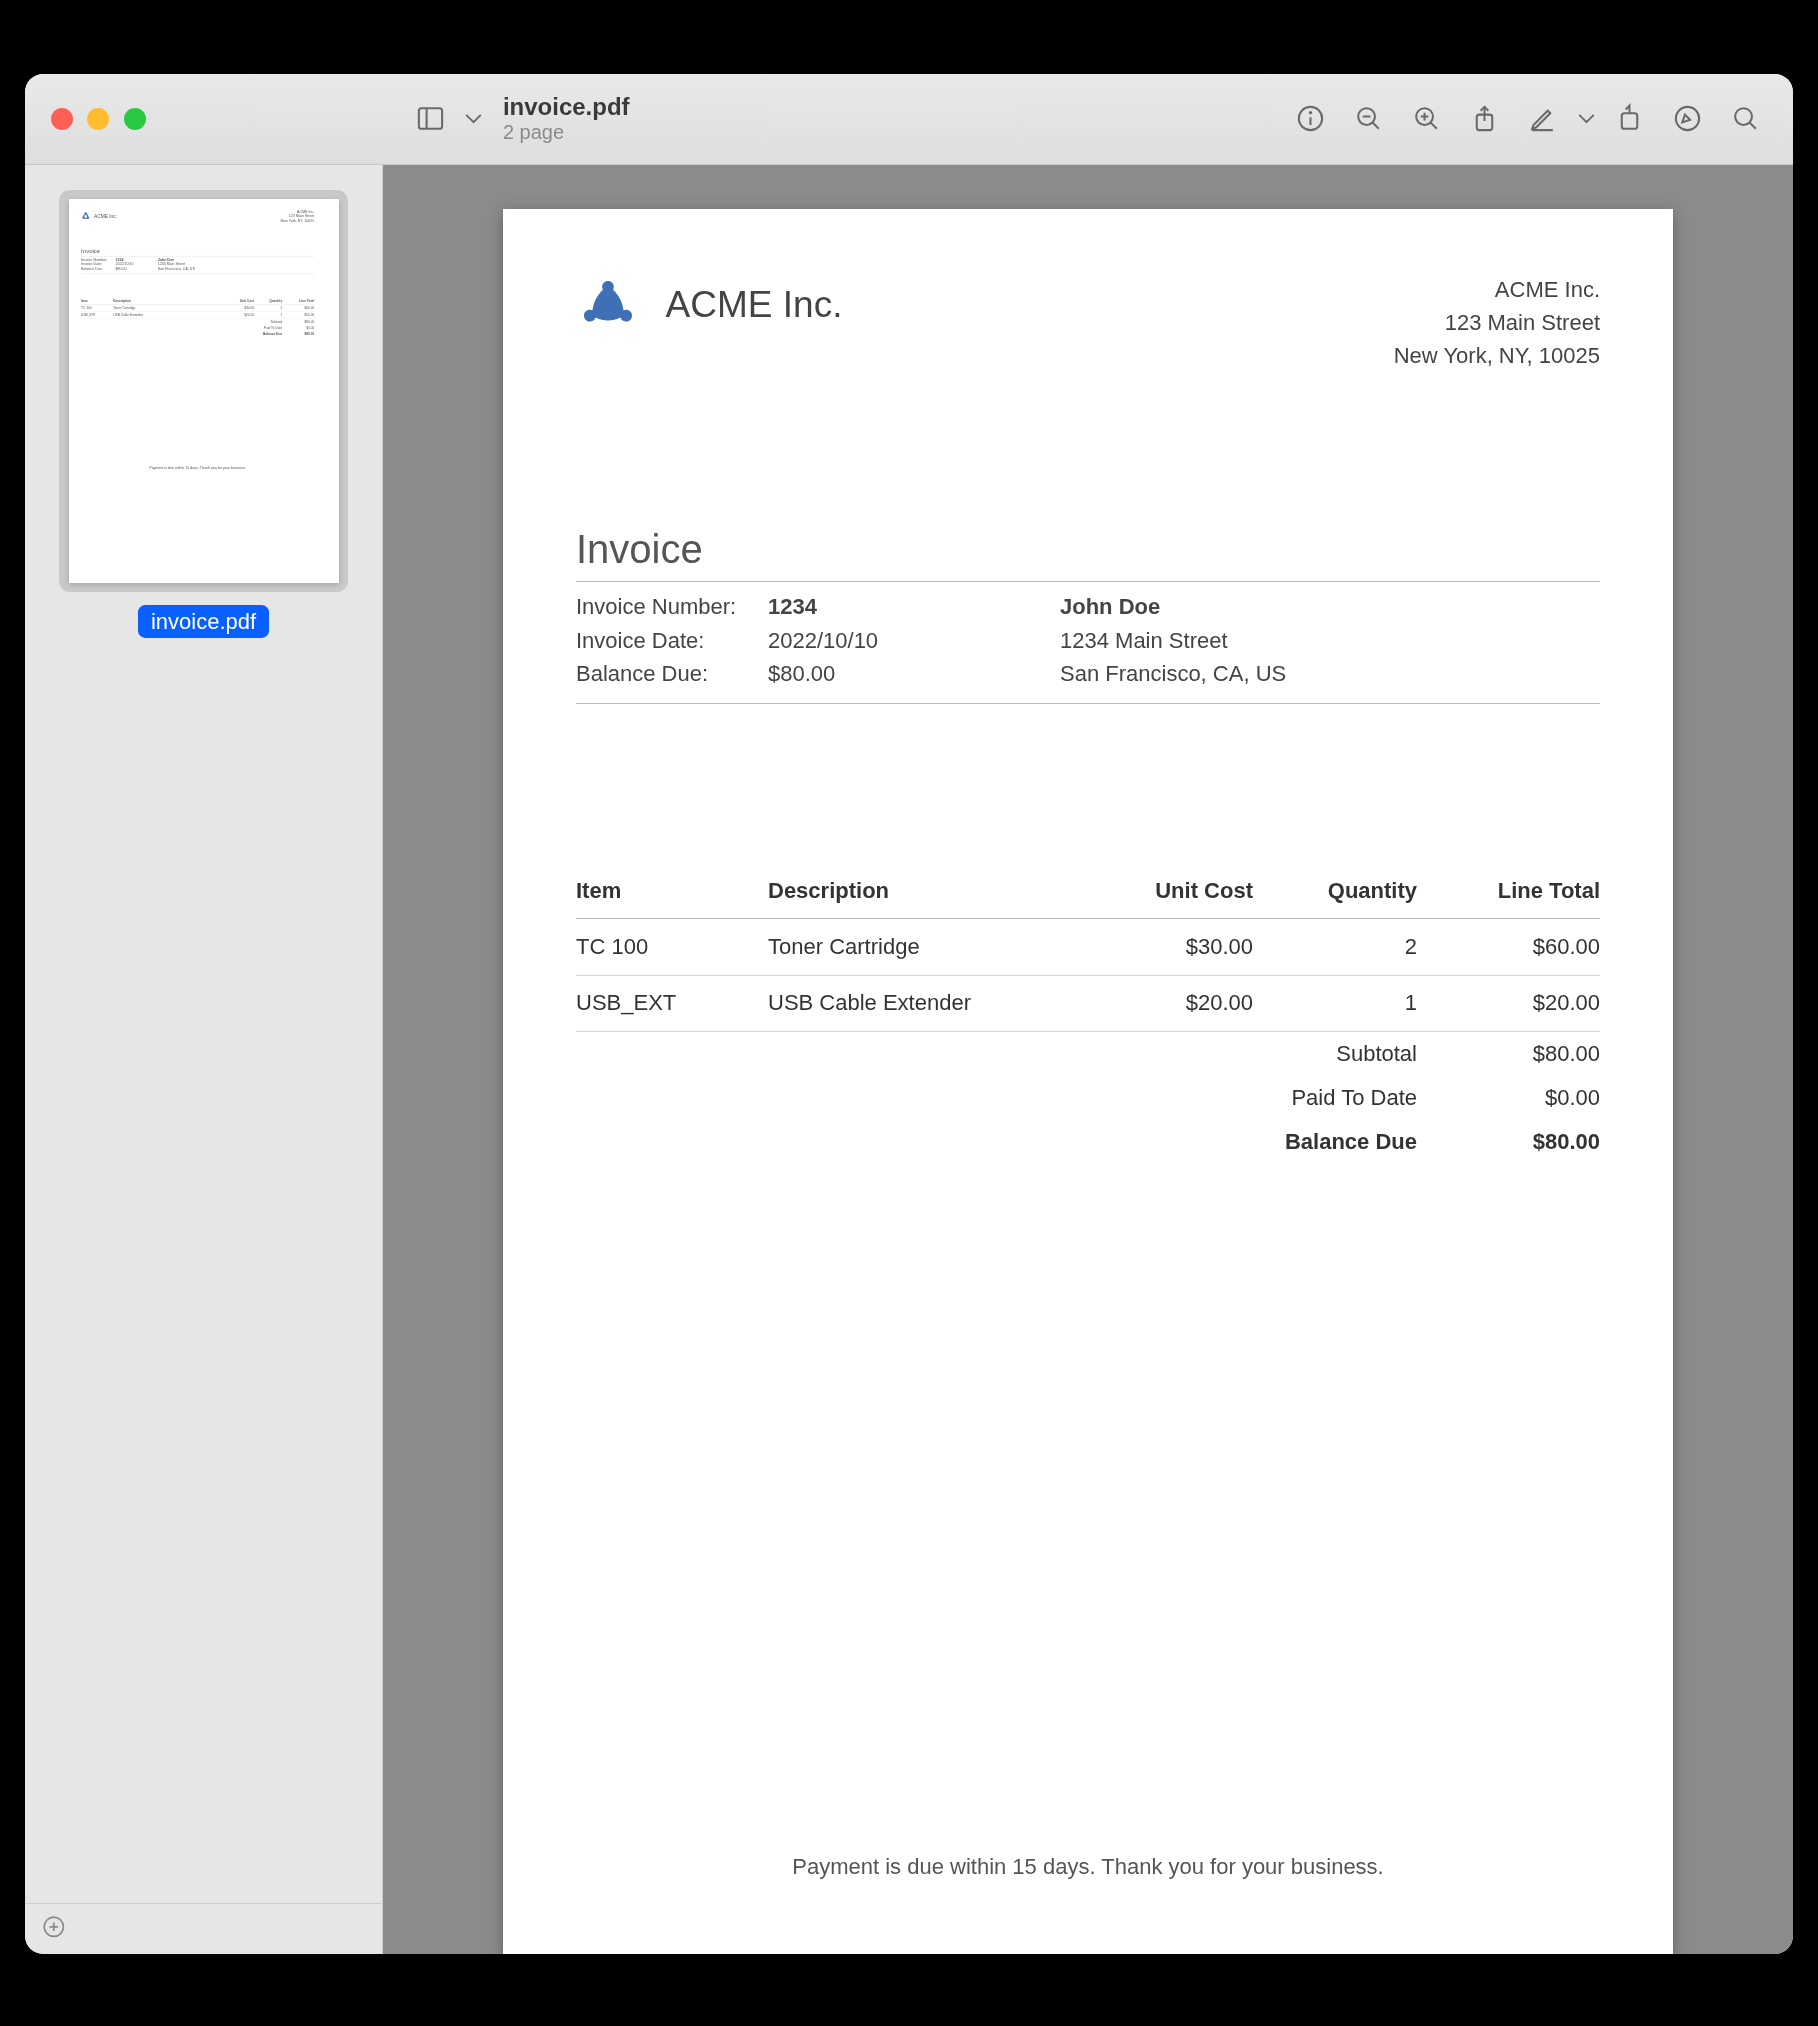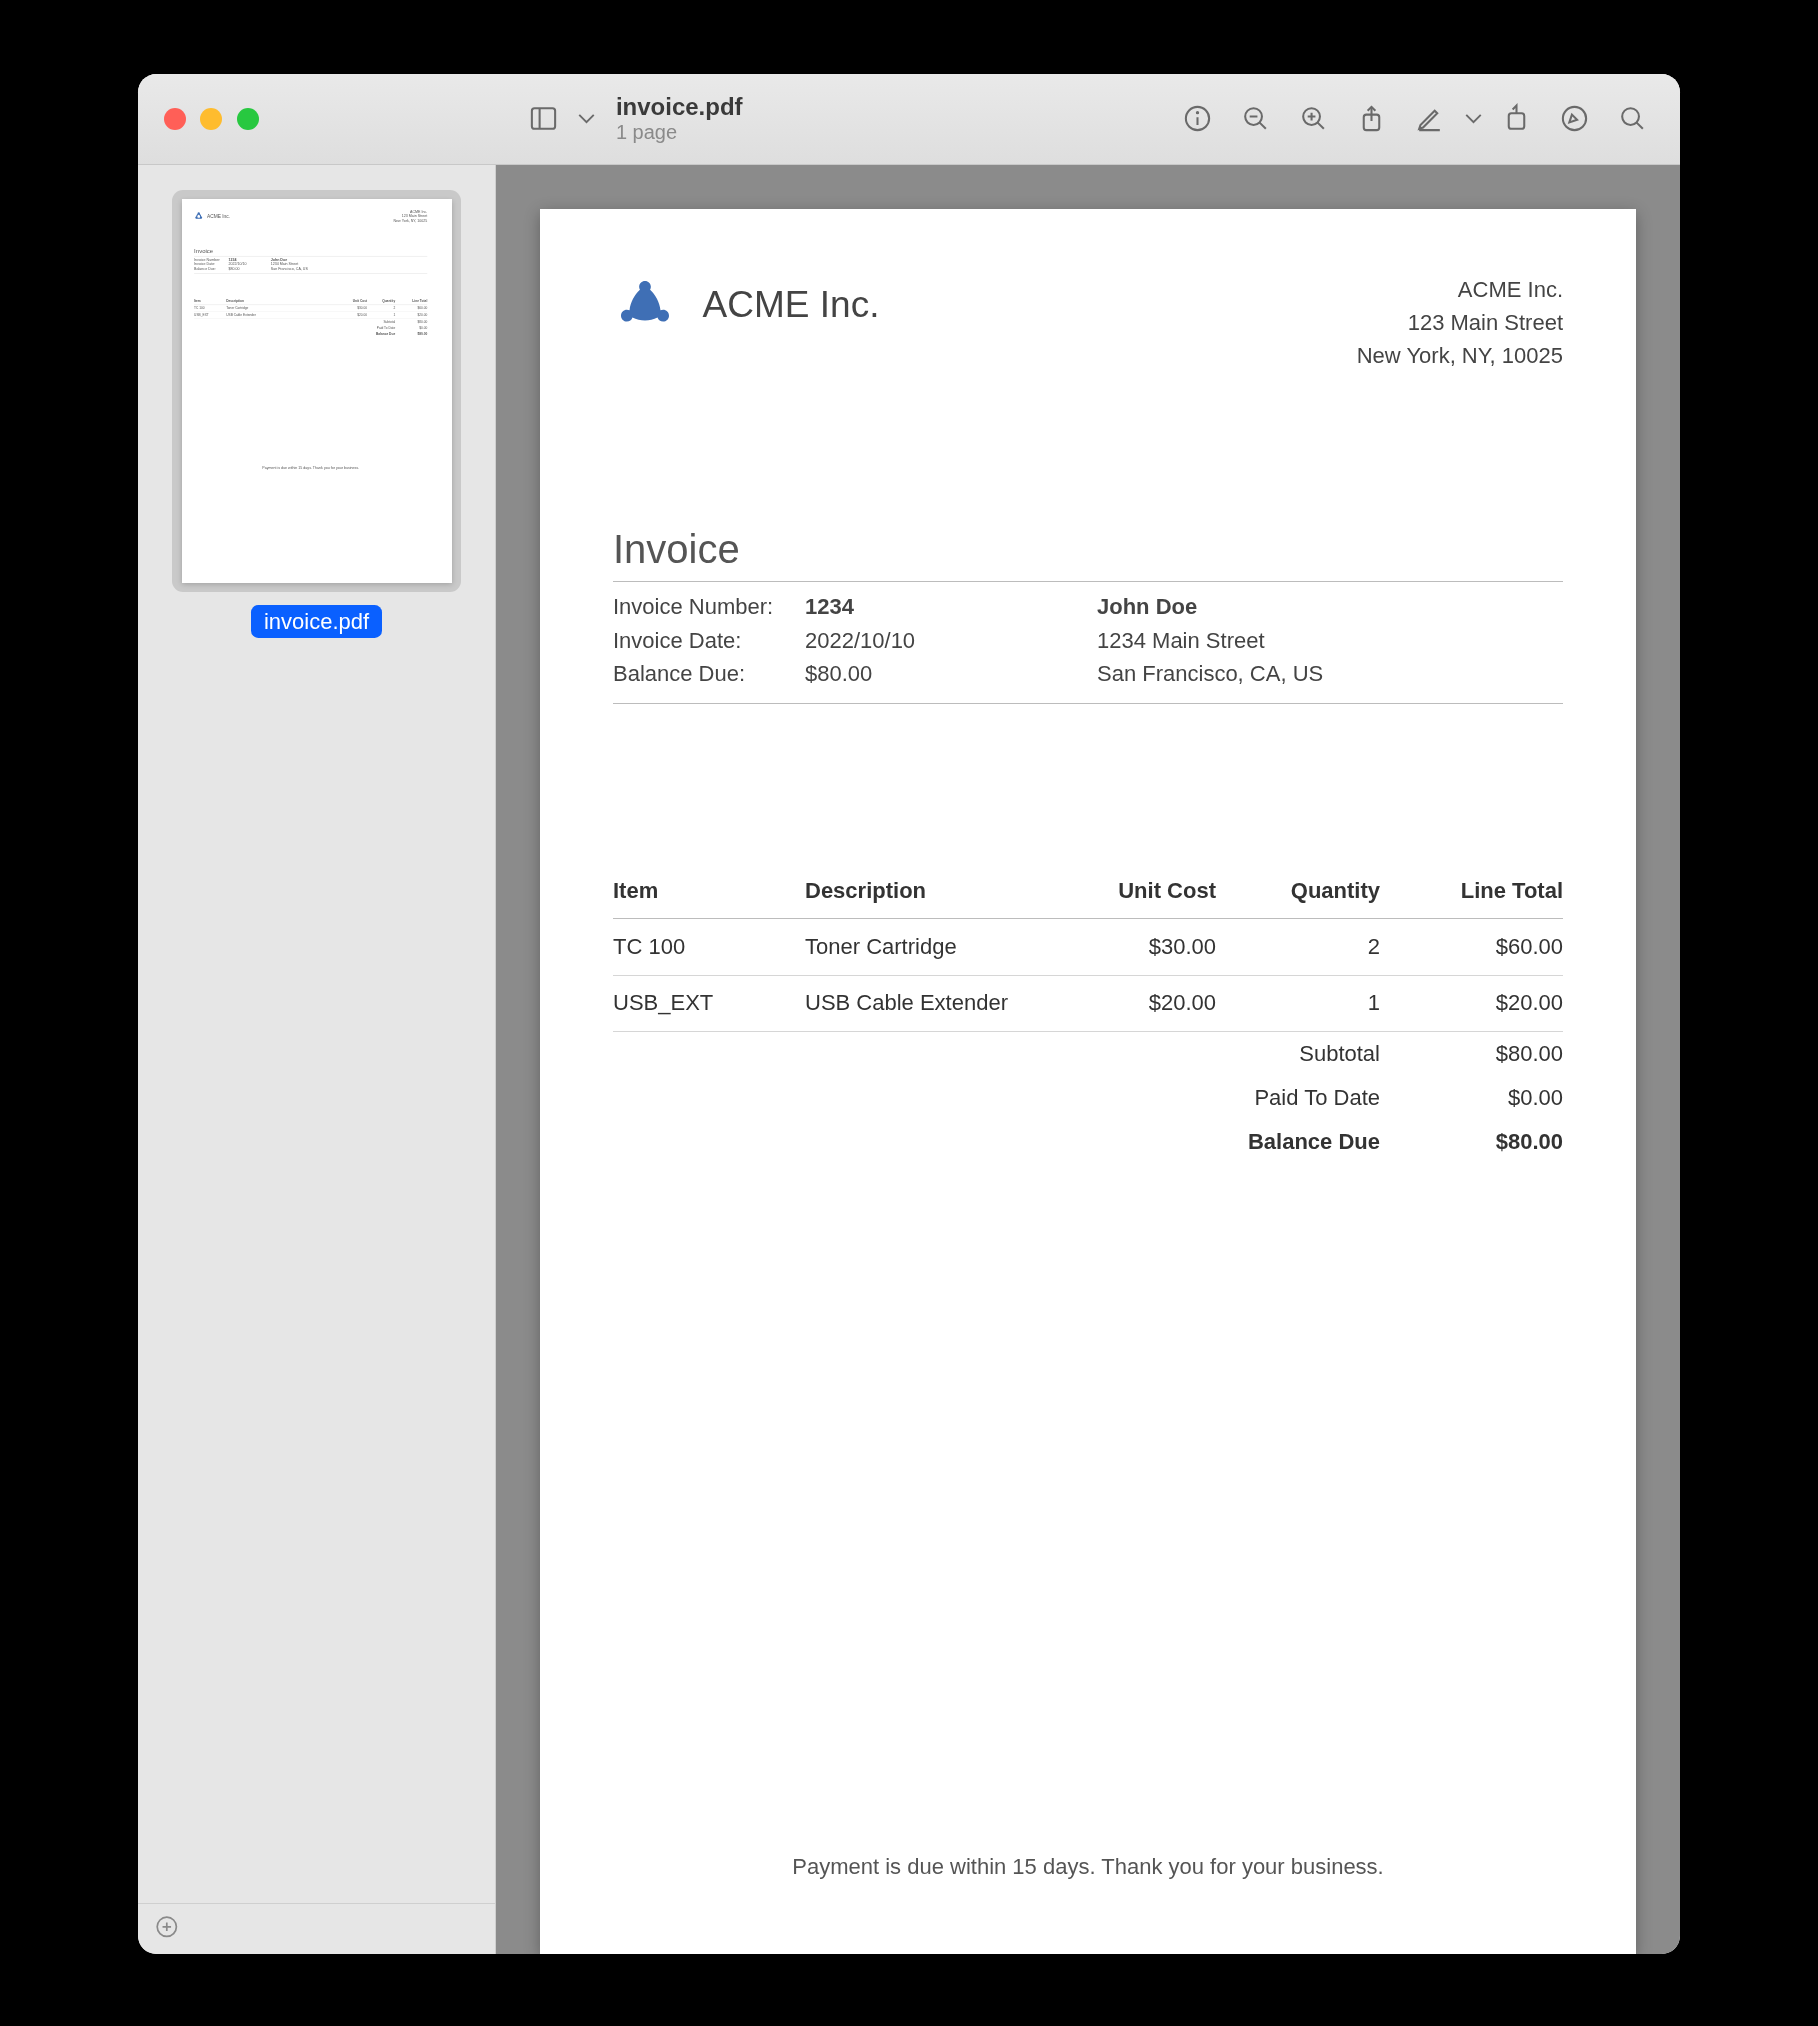--- a/index.html
+++ b/index.html
@@ -4,21 +4,21 @@
 <style>
   * { box-sizing: border-box; }
   html, body { margin:0; padding:0; }
   body {
     background:#000;
     font-family: -apple-system, "Helvetica Neue", Helvetica, Arial, sans-serif;
     width:1818px; height:2027px;
     display:flex; align-items:center; justify-content:center;
   }
   .window {
-    width:1542px; height:1880px;
+    width:1768px; height:1880px;
     background:#e6e6e6;
     border-radius:18.3px;
     overflow:hidden;
     display:flex; flex-direction:column;
     box-shadow:0 27.4px 73px rgba(0,0,0,.5);
   }
   .titlebar {
     height:91px;
     background:linear-gradient(#e9e9e9,#dedede);
     border-bottom:0.9px solid #c8c8c8;
@@ -99,21 +99,21 @@
             <line x1="9" y1="4" x2="9" y2="20"></line>
           </svg>
       </div>
       <div class="tbtn" style="width:29px">
         <svg viewBox="0 0 24 24">
             <polyline points="6 9 12 15 18 9"></polyline>
           </svg>
       </div>
       <div class="doc-title">
         <span class="t1">invoice.pdf</span>
-        <span class="t2">1 page</span>
+        <span class="t2">2 page</span>
       </div>
       <div class="spacer"></div>
       <div class="tbtn">
         <svg viewBox="0 0 24 24">
             <circle cx="12" cy="12" r="9"></circle>
             <line x1="12" y1="11" x2="12" y2="17"></line>
             <circle cx="12" cy="7.5" r=".5" fill="#6a6a6a"></circle>
           </svg>
       </div>
       <div class="tbtn">

